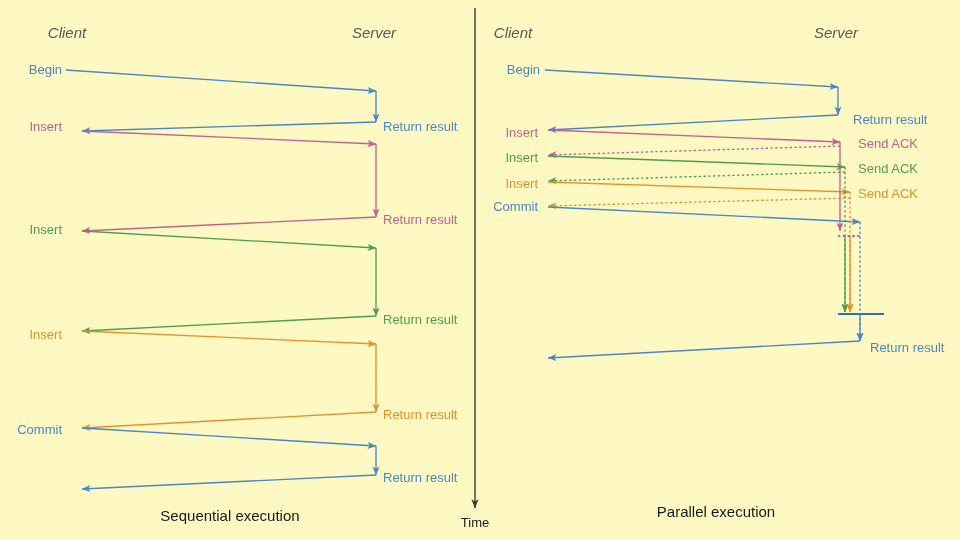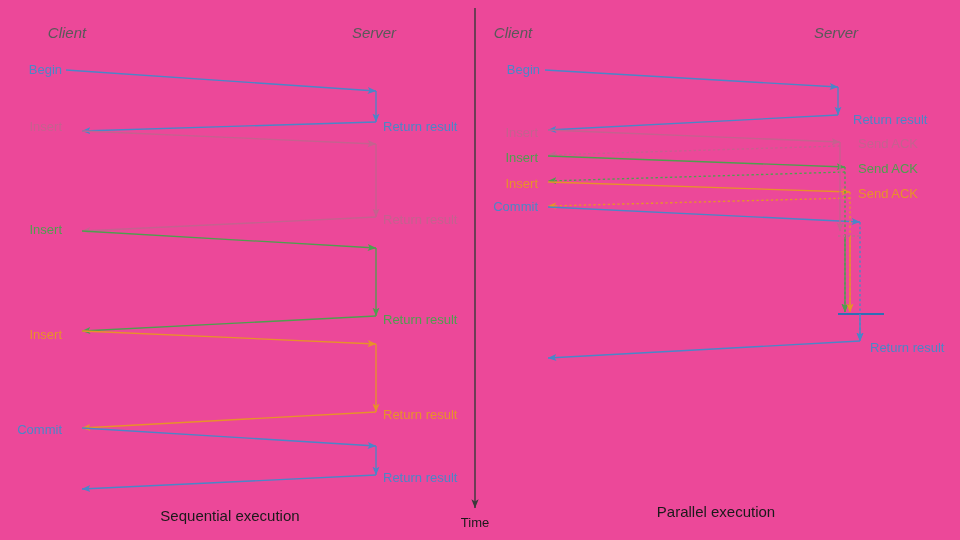--- a/index.html
+++ b/index.html
@@ -1,18 +1,18 @@
 <!DOCTYPE html>
 <html><head>
 <meta charset="utf-8">
 <style>
   html,body{margin:0;padding:0;background:#ffffff;}
   body{width:960px;height:540px;overflow:hidden;
        font-family:"Liberation Sans","DejaVu Sans",sans-serif;}
-  #stage{position:relative;width:960px;height:540px;background:#ec4899;}
+  #stage{position:relative;width:960px;height:540px;background:#fef9c3;}
   svg{display:block;}
   .lbl{font-size:13px;}
   .hdr{font-size:15px;font-style:italic;fill:#595959;}
   .cap{font-size:15px;fill:#1a1a1a;}
   .timelbl{font-size:13px;fill:#1a1a1a;}
 </style>
 </head>
 <body>
 
 <div id="stage">

